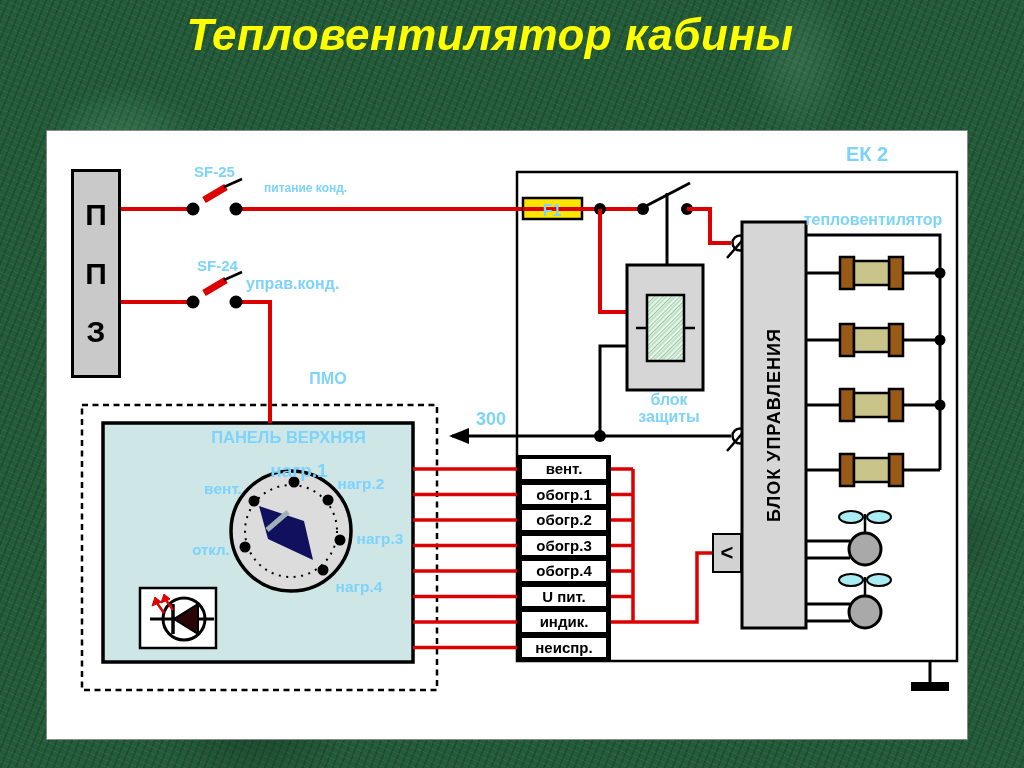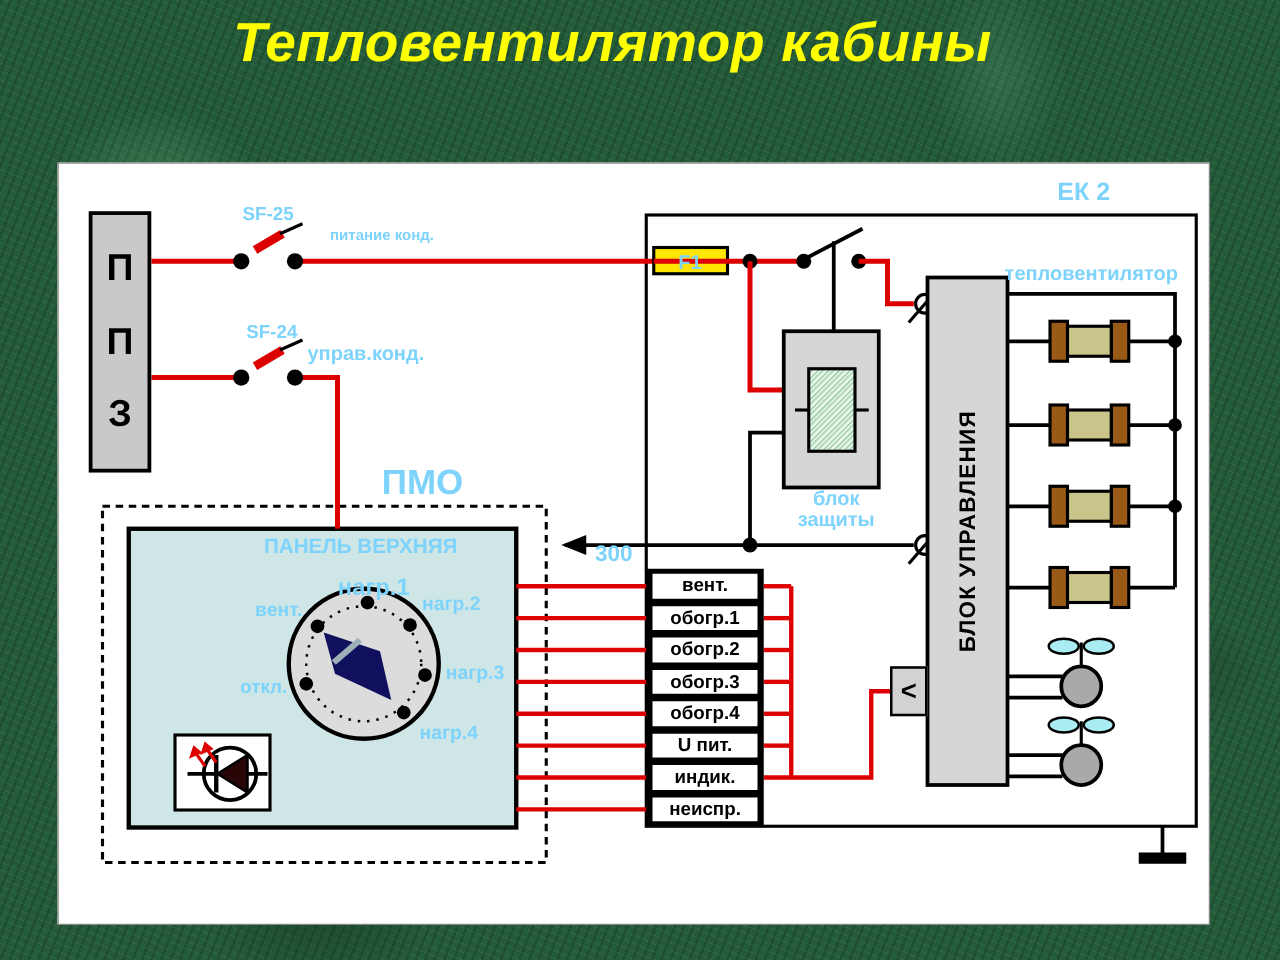--- a/index.html
+++ b/index.html
@@ -276,23 +276,23 @@
 <div class="lbl ctr" style="left:522px;top:178px;width:60px;font-size:16px;margin-top:24px;">F1</div>
 
 <div class="lbl ctr" style="left:817px;top:143px;width:100px;font-size:20px;">ЕК 2</div>
 <div class="lbl ctr" style="left:785px;top:191px;width:176px;font-size:16px;margin-top:20px;">тепловентилятор</div>
 <div class="bu-label">БЛОК УПРАВЛЕНИЯ</div>
 <div class="lbl ctr" style="left:618px;top:392px;width:102px;font-size:16px;line-height:1.05;">
   <div>блок</div>
   <div>защиты</div>
 </div>
 
-<div class="lbl ctr" style="left:456px;top:409px;width:70px;font-size:18px;margin-top:24px;">300</div>
-
-<div class="lbl ctr" style="left:303px;top:370px;width:70px;font-size:28px;">ПМО</div>
+<div class="lbl ctr" style="left:456px;top:409px;width:70px;font-size:18px;">300</div>
+
+<div class="lbl ctr" style="left:293px;top:370px;width:70px;font-size:16px;">ПМО</div>
 <div class="lbl ctr" style="left:103px;top:428px;width:371px;font-size:16.5px;">ПАНЕЛЬ ВЕРХНЯЯ</div>
 
 <div class="lbl ctr" style="left:259px;top:460px;width:80px;font-size:19px;">нагр.1</div>
 <div class="lbl ctr" style="left:321px;top:475px;width:80px;font-size:15.5px;">нагр.2</div>
 <div class="lbl ctr" style="left:340px;top:530px;width:80px;font-size:15.5px;">нагр.3</div>
 <div class="lbl ctr" style="left:319px;top:578px;width:80px;font-size:15.5px;">нагр.4</div>
 <div class="lbl ctr" style="left:171px;top:541px;width:80px;font-size:15px;">откл.</div>
 <div class="lbl ctr" style="left:183px;top:480px;width:80px;font-size:15.5px;">вент.</div>
 
 <div class="sigcol">

